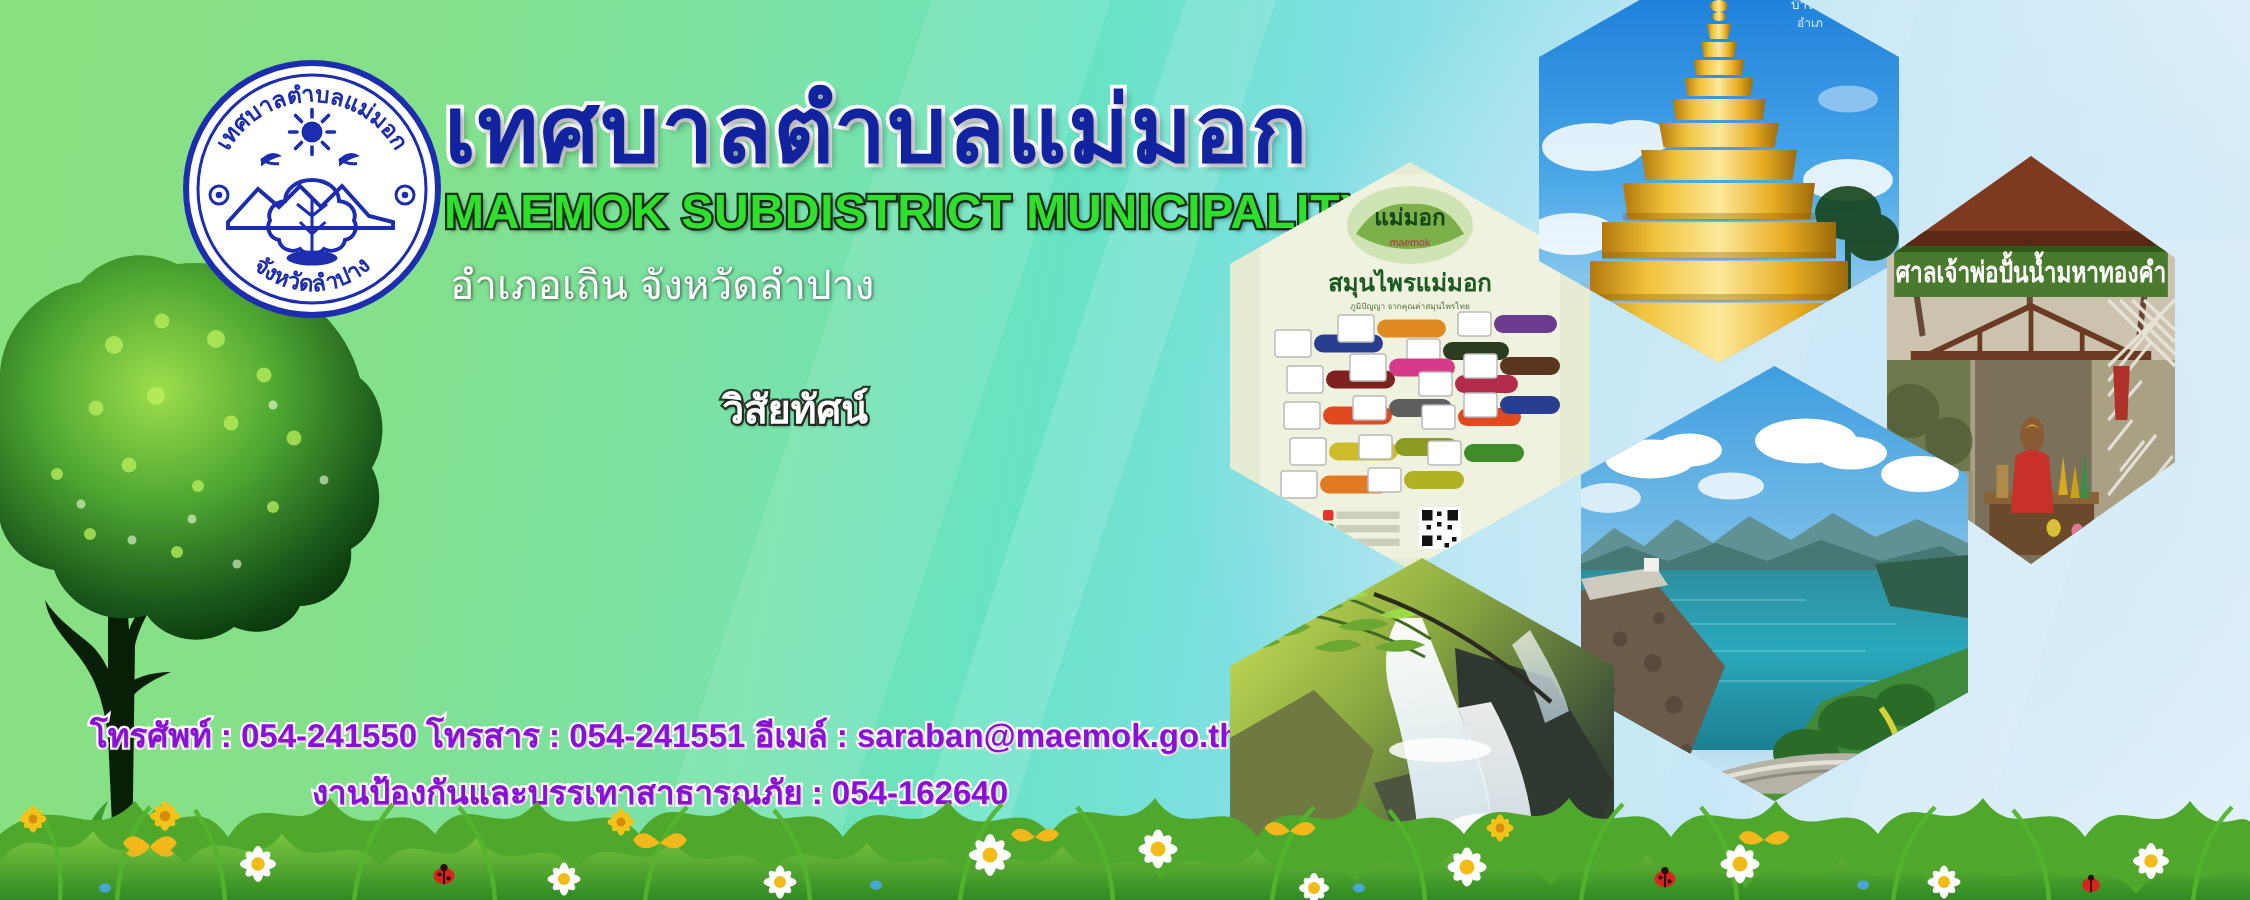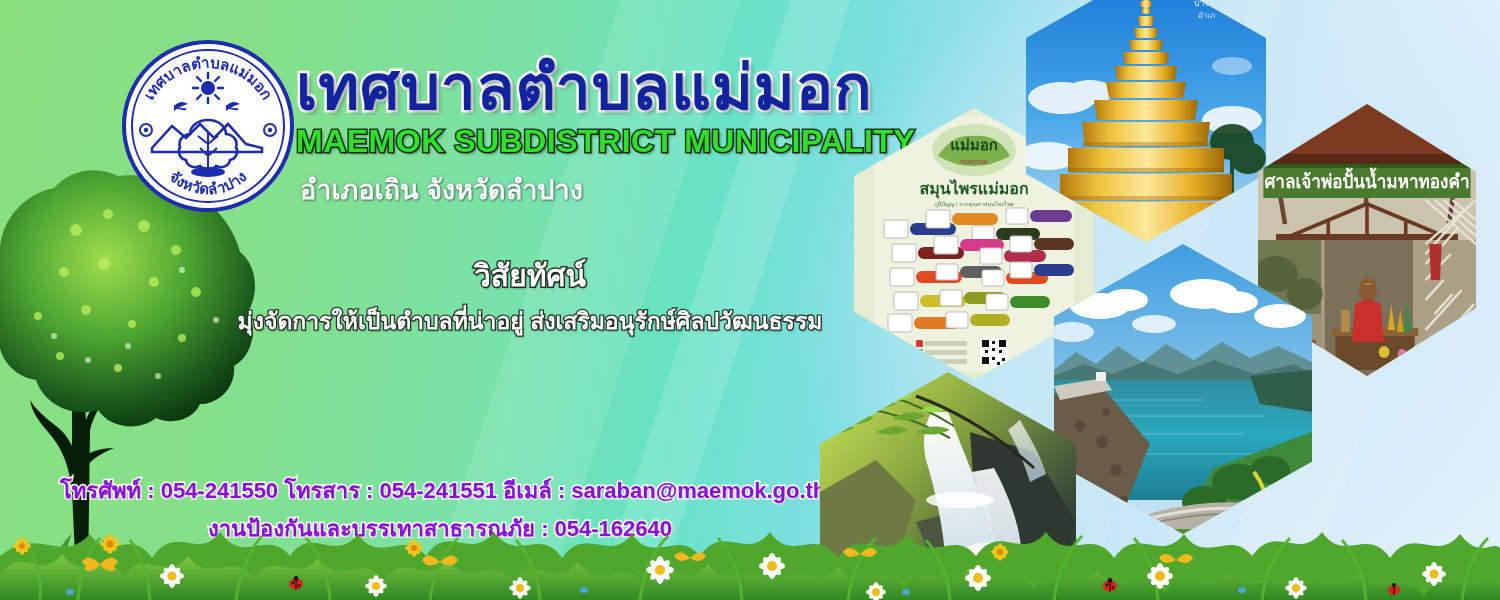--- a/index.html
+++ b/index.html
@@ -52,29 +52,29 @@
   .eng-title{
     margin-top:2px;
     font-size:32px;font-weight:bold;letter-spacing:.5px;
     color:#2ee02b;
     -webkit-text-stroke:3px #19361a;paint-order:stroke fill;
     text-shadow:2px 2px 3px rgba(0,0,0,.45);
     white-space:nowrap;
   }
   .sub-title{
     margin-top:8px;margin-left:4px;
-    font-size:27px;font-weight:bold;color:#ffffff;
+    font-size:27px;font-weight:normal;color:#ffffff;
     text-shadow:1px 1px 2px rgba(0,0,0,.40), 0 0 3px rgba(0,0,0,.30);
     white-space:nowrap;
   }
 
   
   #vision{position:absolute;left:210px;top:252px;width:640px;text-align:center;}
   #vision .v-head{
-    font-size:30px;font-weight:bold;color:#ffffff;
+    font-size:26px;font-weight:bold;color:#ffffff;
     -webkit-text-stroke:3px #2b3b2b;paint-order:stroke fill;
     text-shadow:1px 2px 2px rgba(0,0,0,.35);
     margin-bottom:6px;
   }
   #vision .v-line{
     font-size:23px;font-weight:bold;color:#ffffff;line-height:1.45;
     -webkit-text-stroke:2.6px #2b3b2b;paint-order:stroke fill;
     text-shadow:1px 2px 2px rgba(0,0,0,.30);
     white-space:nowrap;
   }
@@ -95,23 +95,23 @@
 
   
   .hex{
     position:absolute;
     -webkit-clip-path:polygon(50% 0%,100% 25%,100% 75%,50% 100%,0% 75%,0% 25%);
     clip-path:polygon(50% 0%,100% 25%,100% 75%,50% 100%,0% 75%,0% 25%);
     overflow:hidden;
   }
   .hex svg{position:absolute;inset:0;width:100%;height:100%;display:block;}
 
-  #hex-herb{left:854px;top:108px;width:240px;height:272px;}
+  #hex-herb{left:820px;top:108px;width:240px;height:272px;}
   #hex-pagoda{left:1026px;top:-30px;width:240px;height:272px;}
-  #hex-shrine{left:1258px;top:104px;width:218px;height:272px;}
+  #hex-shrine{left:1258px;top:104px;width:192px;height:272px;}
   #hex-dam{left:1054px;top:244px;width:258px;height:290px;}
   #hex-waterfall{left:820px;top:372px;width:256px;height:288px;}
 
   
   #grass{position:absolute;left:0;bottom:0;width:1500px;height:96px;}
   #grass svg{width:100%;height:100%;display:block;}
 </style>
 </head>
 <body>
 
@@ -232,21 +232,20 @@
   </div>
 
   <div id="headings">
     <div class="thai-title">เทศบาลตำบลแม่มอก</div>
     <div class="eng-title">MAEMOK SUBDISTRICT MUNICIPALITY</div>
     <div class="sub-title">อำเภอเถิน จังหวัดลำปาง</div>
   </div>
 
   <div id="vision">
     <div class="v-head">วิสัยทัศน์</div>
-    <div class="v-line">มุ่งจัดการให้เป็นตำบลที่น่าอยู่ ส่งเสริมอนุรักษ์ศิลปวัฒนธรรม</div>
   </div>
 
   <div id="contact">
     <div class="c-line">โทรศัพท์ : 054-241550  โทรสาร : 054-241551 อีเมล์ : saraban@maemok.go.th</div>
     <div class="c-line second">งานป้องกันและบรรเทาสาธารณภัย : 054-162640</div>
   </div>
 
   <div class="hex" id="hex-herb">
     <svg viewBox="0 0 240 272" preserveAspectRatio="none">
       <rect width="240" height="272" fill="#e6ecd2"></rect>

